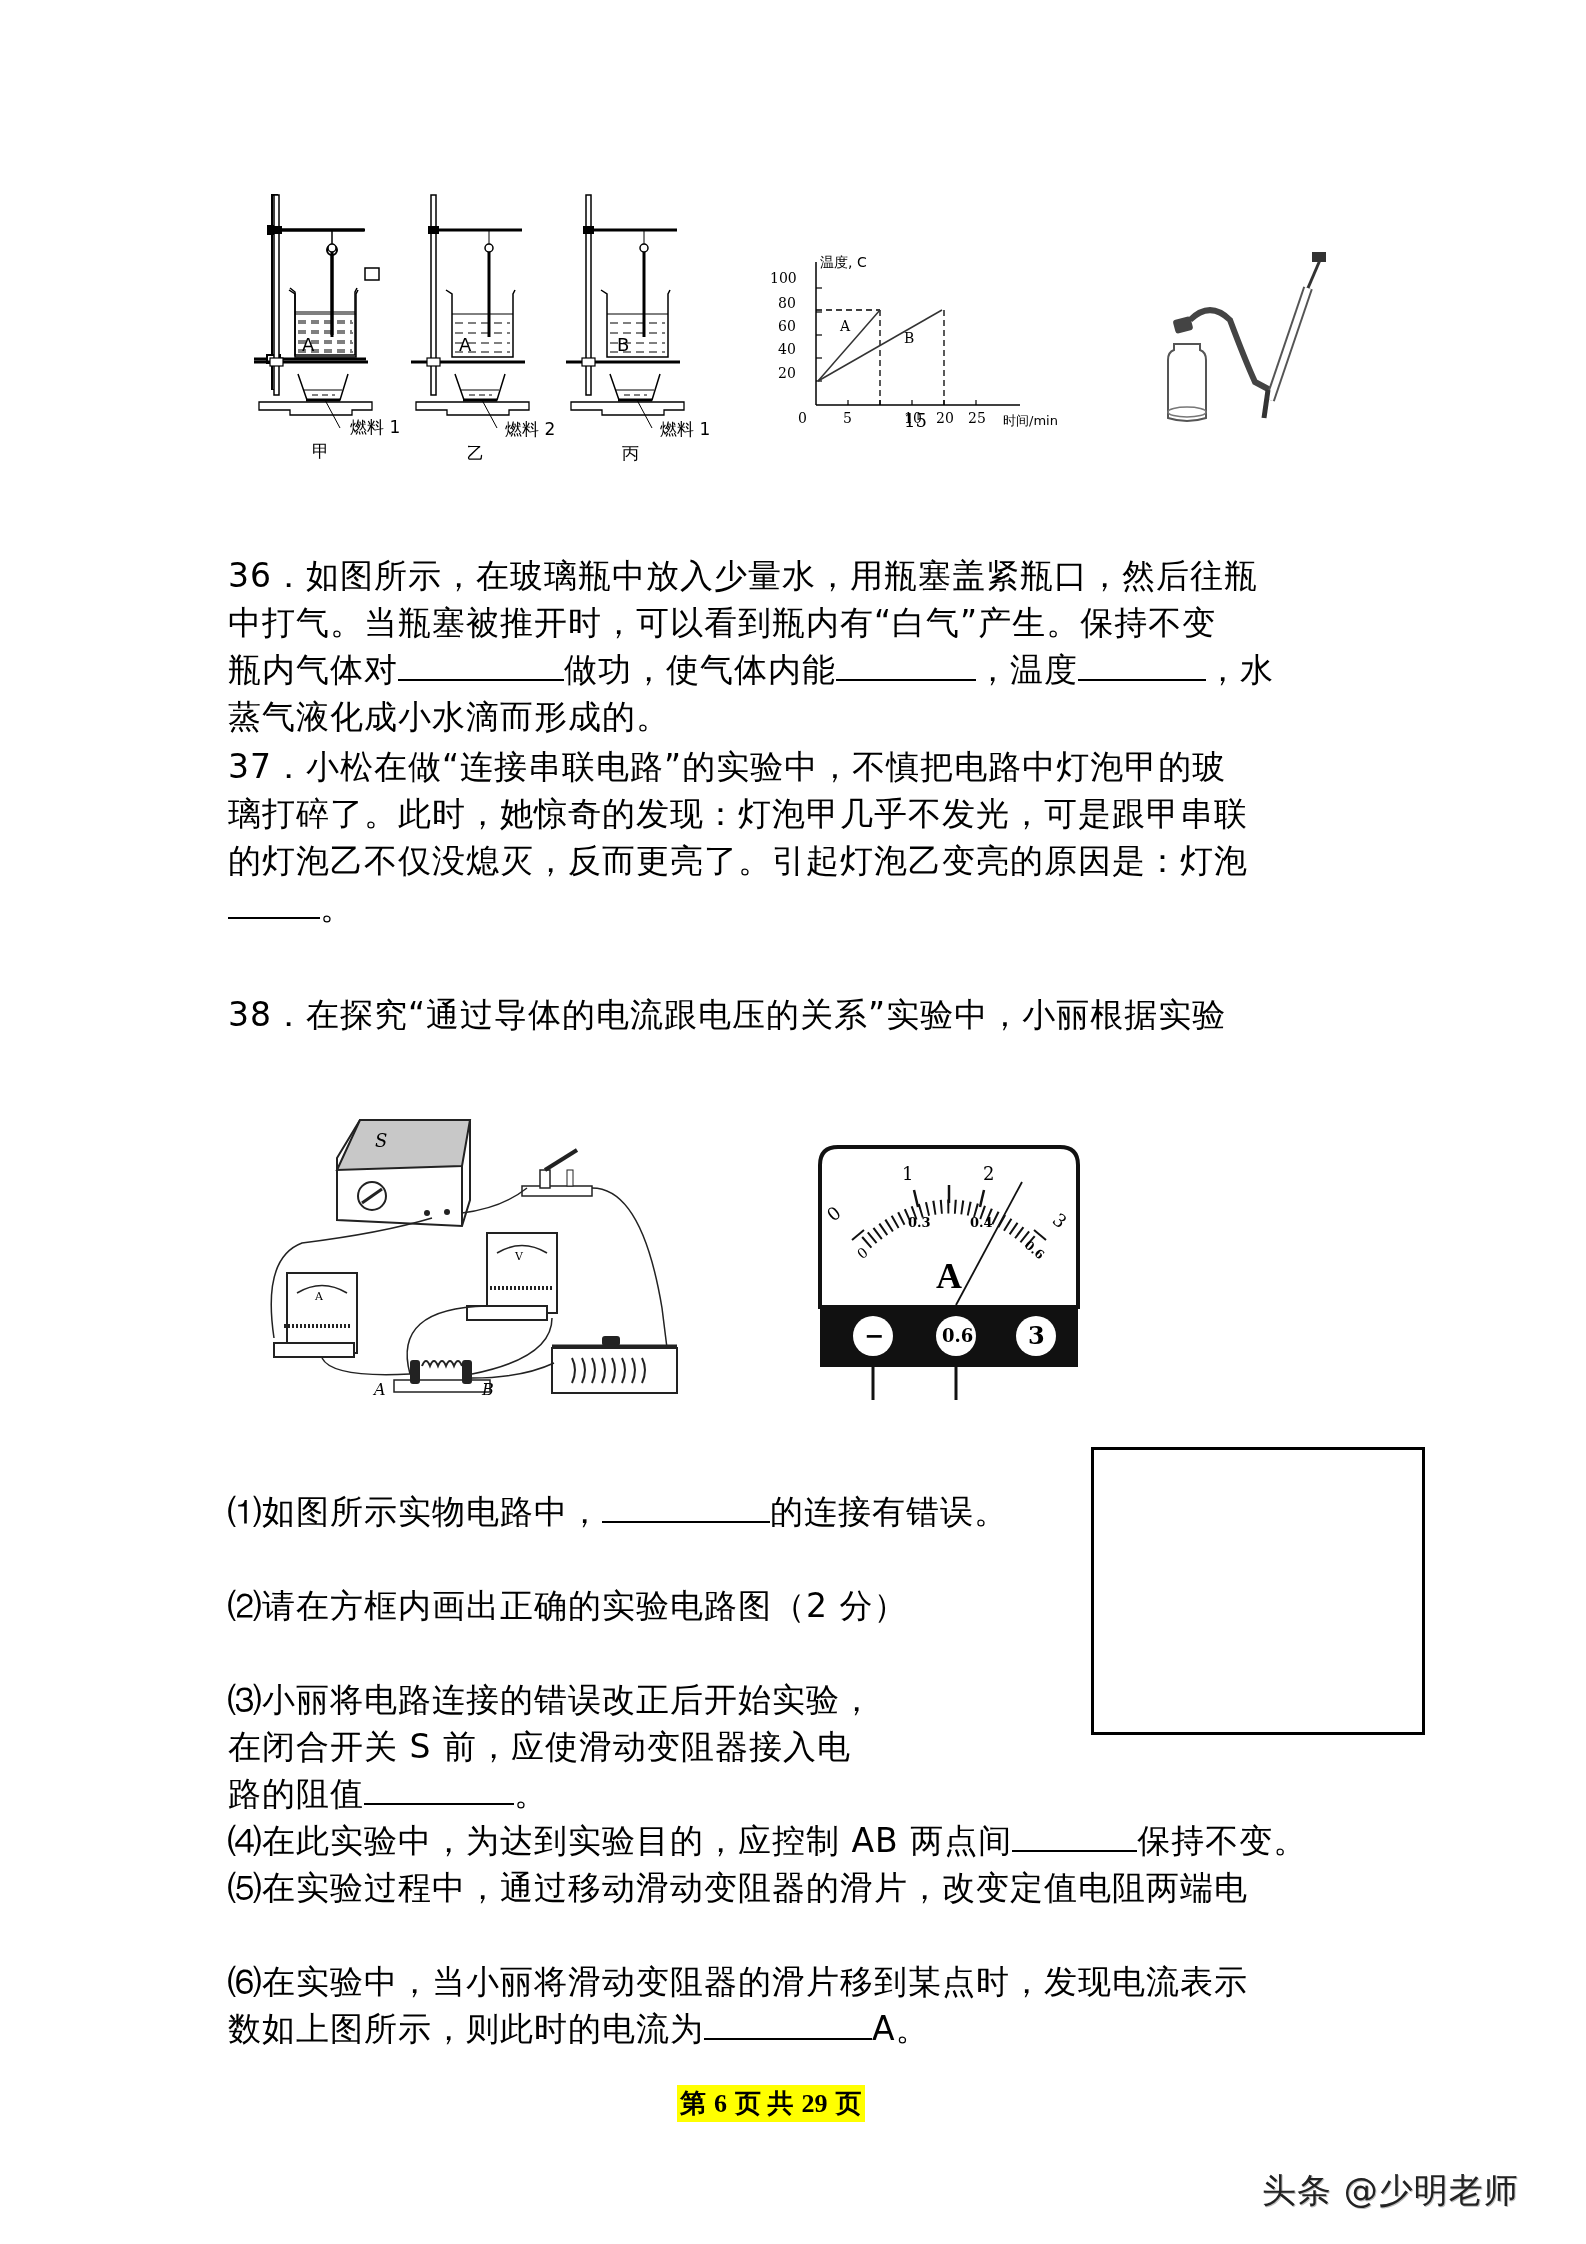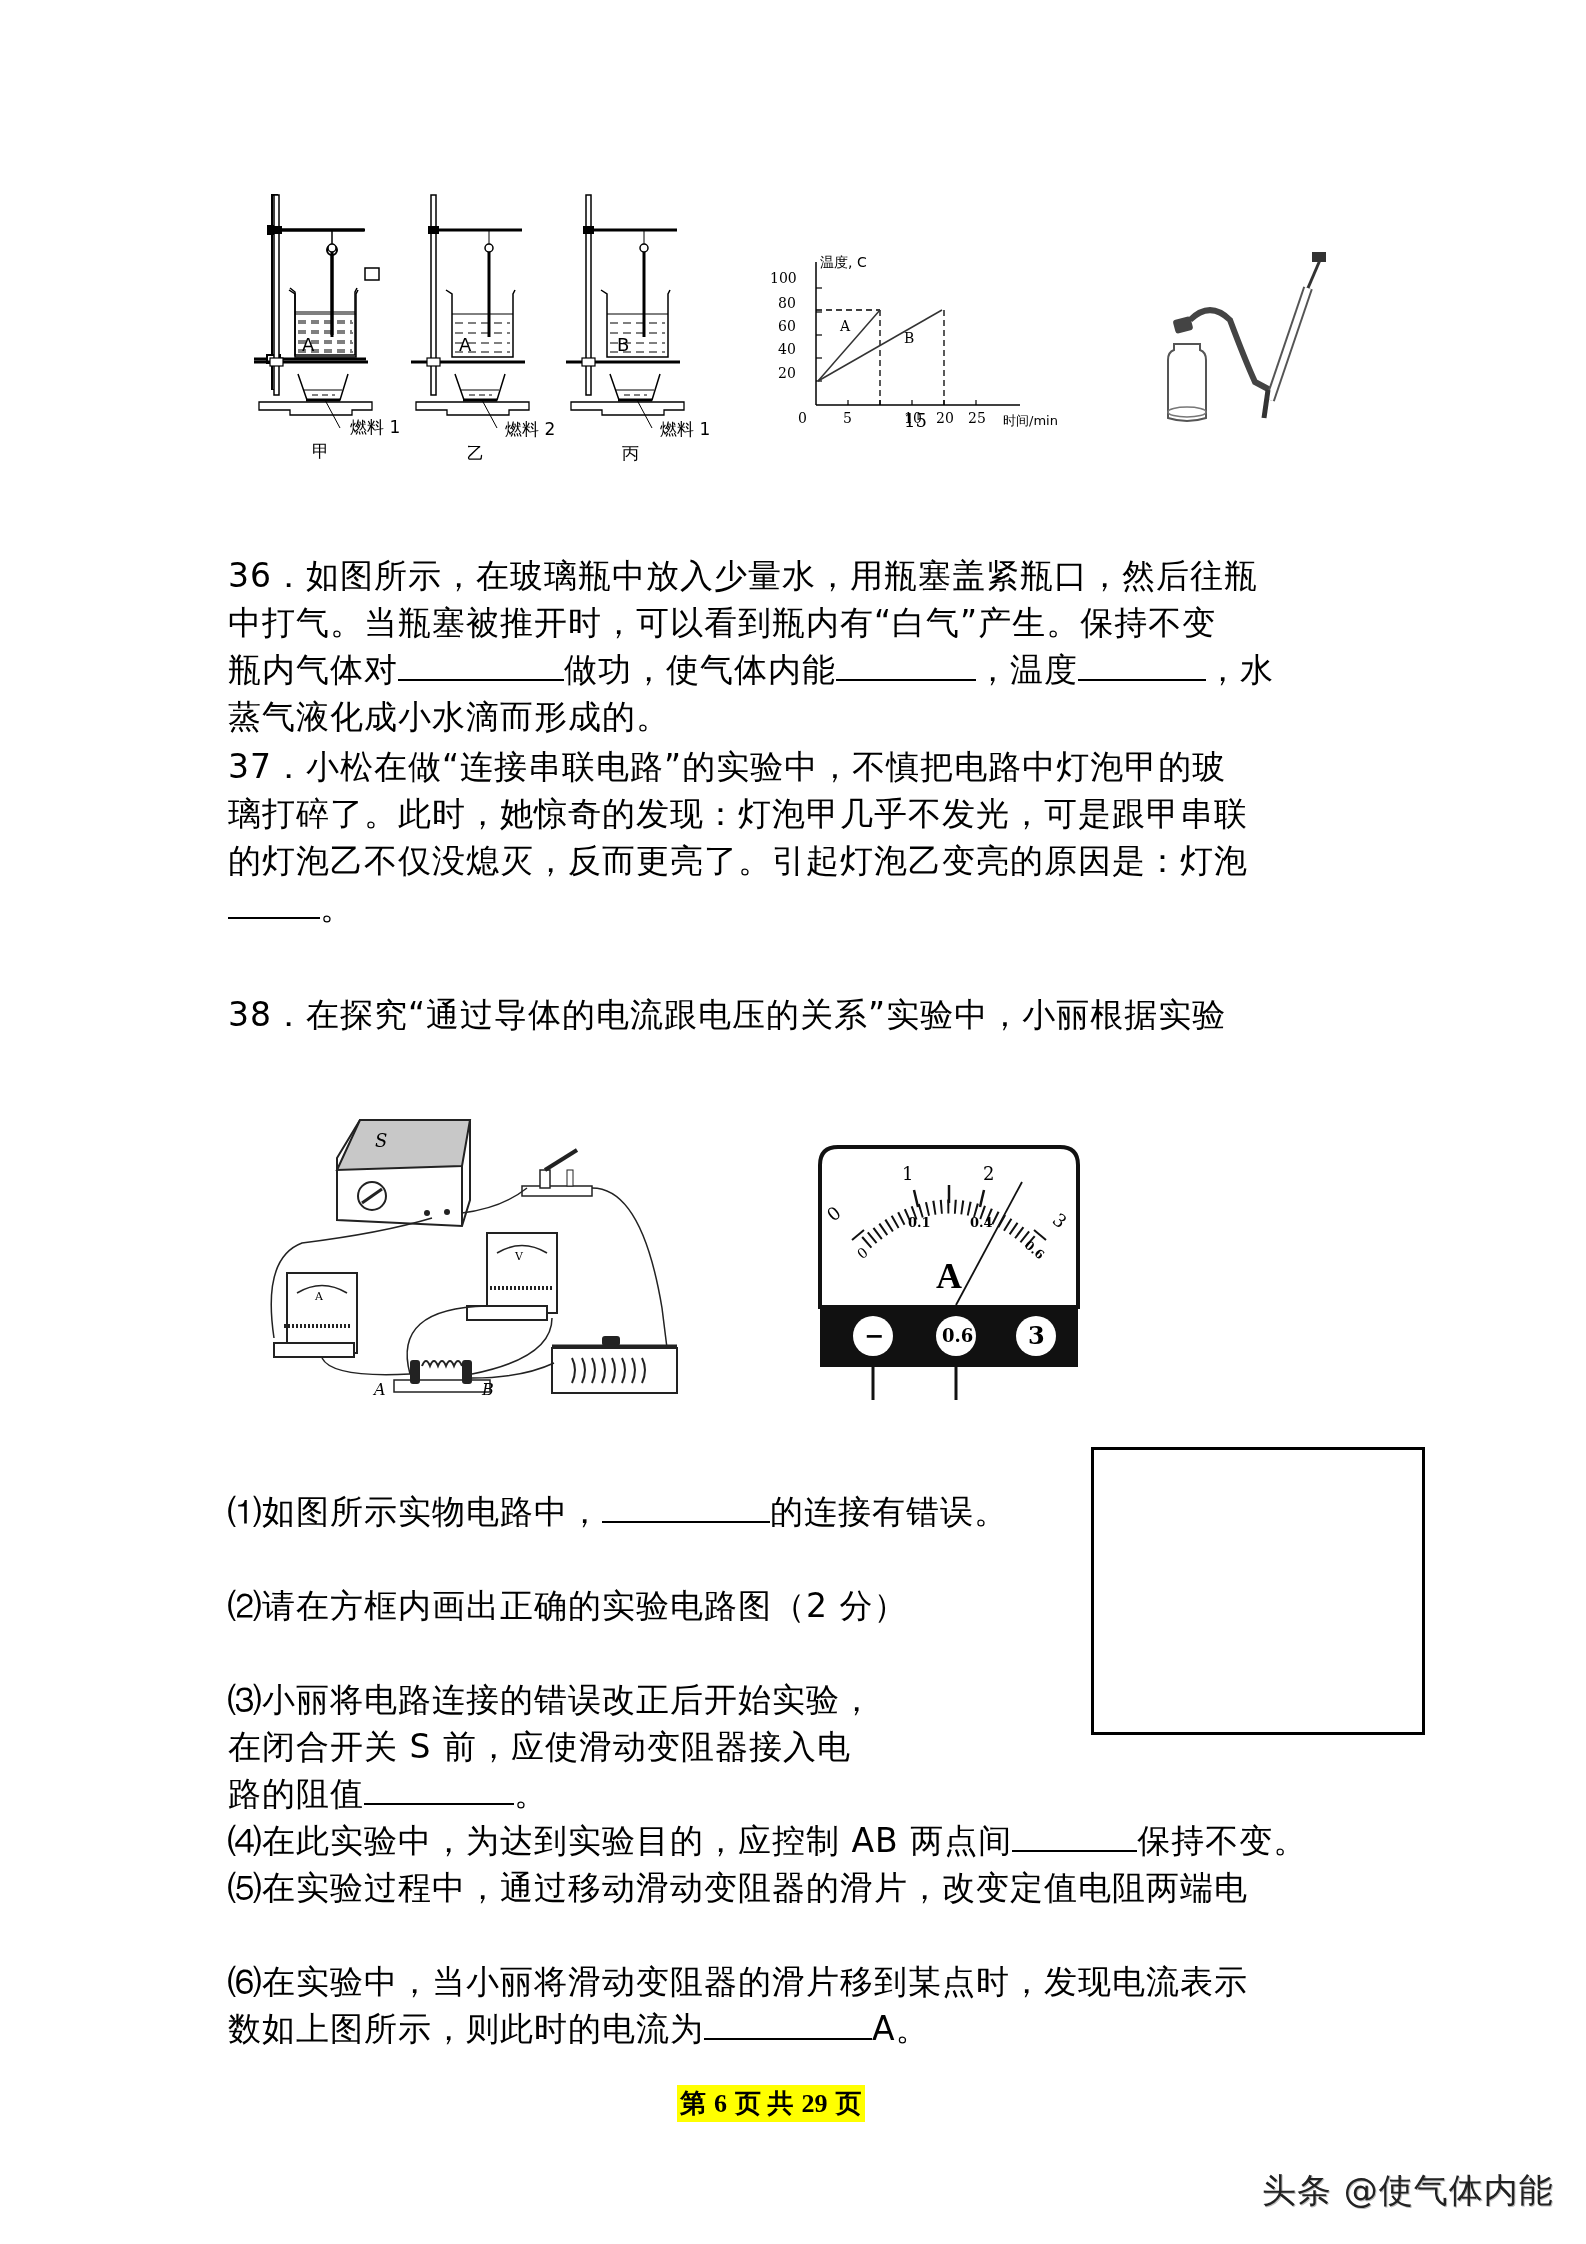--- a/index.html
+++ b/index.html
@@ -262,21 +262,21 @@
     <circle cx="138" cy="191" r="20" fill="#fff"></circle>
     <circle cx="218" cy="191" r="20" fill="#fff"></circle>
     <line x1="55" y1="222" x2="55" y2="255" stroke="#111" stroke-width="3"></line>
     <line x1="138" y1="222" x2="138" y2="255" stroke="#111" stroke-width="3"></line>
   </svg>
   <span class="abs" style="left:10px;top:58px;font-size:18px;transform:rotate(-40deg);">0</span>
   <span class="abs" style="left:84px;top:18px;font-size:18px;">1</span>
   <span class="abs" style="left:165px;top:18px;font-size:18px;">2</span>
   <span class="abs" style="left:236px;top:65px;font-size:18px;transform:rotate(40deg);">3</span>
   <span class="abs" style="left:40px;top:100px;font-size:14px;transform:rotate(-40deg);">0</span>
-  <span class="abs" style="left:90px;top:70px;font-size:13px;font-weight:bold;">0.1</span>
+  <span class="abs" style="left:90px;top:70px;font-size:13px;font-weight:bold;">0.3</span>
   <span class="abs" style="left:152px;top:70px;font-size:13px;font-weight:bold;">0.4</span>
   <span class="abs" style="left:206px;top:98px;font-size:12px;font-weight:bold;transform:rotate(40deg);">0.6</span>
   <span class="abs" style="left:118px;top:110px;font-size:36px;font-weight:bold;font-family:'Liberation Serif',serif;">A</span>
   <span class="abs" style="left:46px;top:176px;font-size:24px;font-weight:bold;">−</span>
   <span class="abs" style="left:124px;top:180px;font-size:18px;font-weight:bold;">0.6</span>
   <span class="abs" style="left:210px;top:176px;font-size:24px;font-weight:bold;">3</span>
 </div>
 
 <div class="para" style="top:1452px;">
   <span class="line"><span>⑴如图所示实物电路中，</span><span class="blank" style="width:168px"></span><span>的连接有错误。</span></span>
@@ -299,13 +299,13 @@
 </div>
 <div class="para" style="top:1922px;">
   <span class="line">⑹在实验中，当小丽将滑动变阻器的滑片移到某点时，发现电流表示</span>
   <span class="line"><span>数如上图所示，则此时的电流为</span><span class="blank" style="width:168px"></span><span>A。</span></span>
 </div>
 
 <div class="footer">
   <span>第</span><span class="sp">6</span><span>页 共</span><span class="sp">29</span><span>页</span>
 </div>
 
-<div class="watermark">头条 @使气体内能</div>
+<div class="watermark">头条 @少明老师</div>
 
 </body></html>

